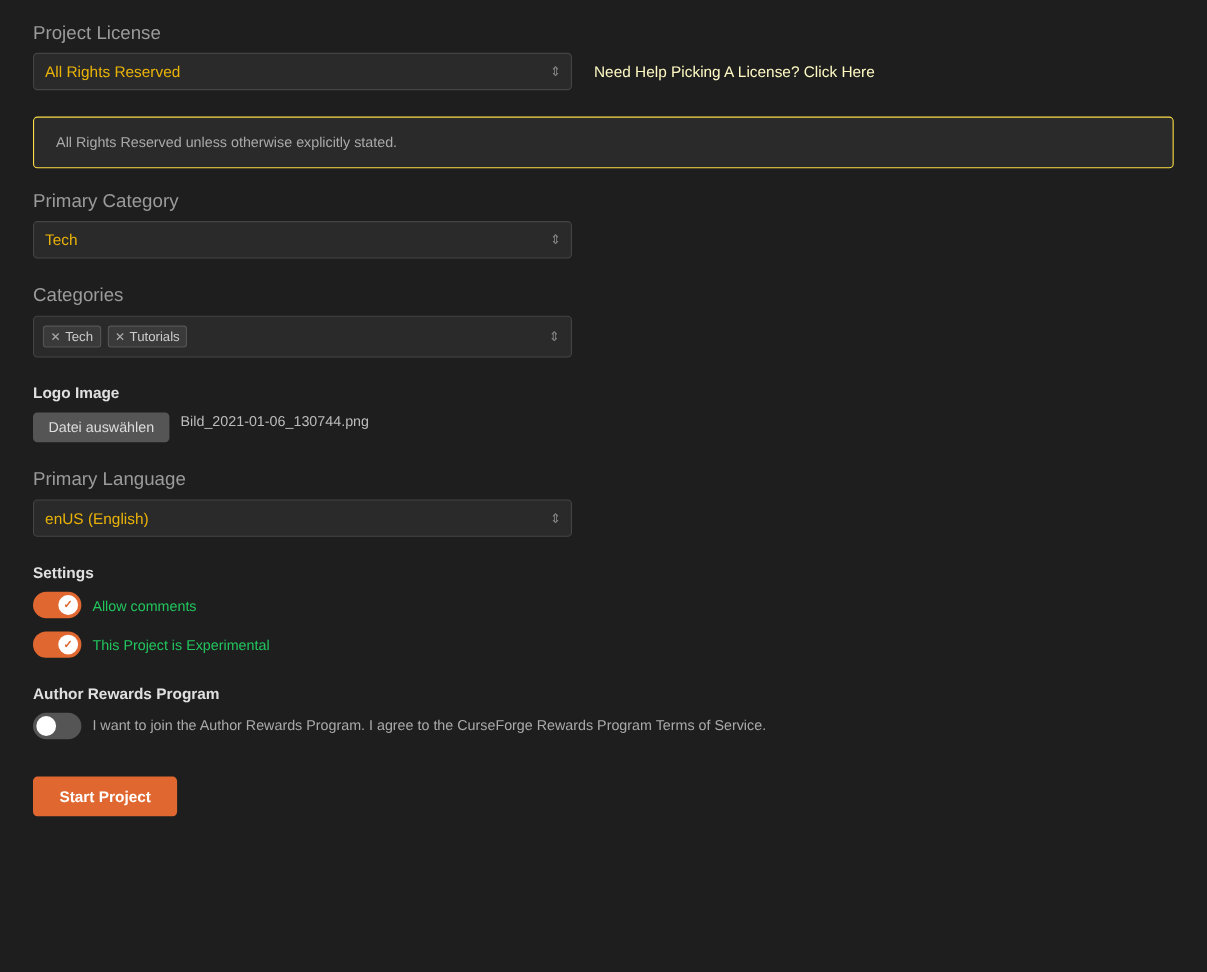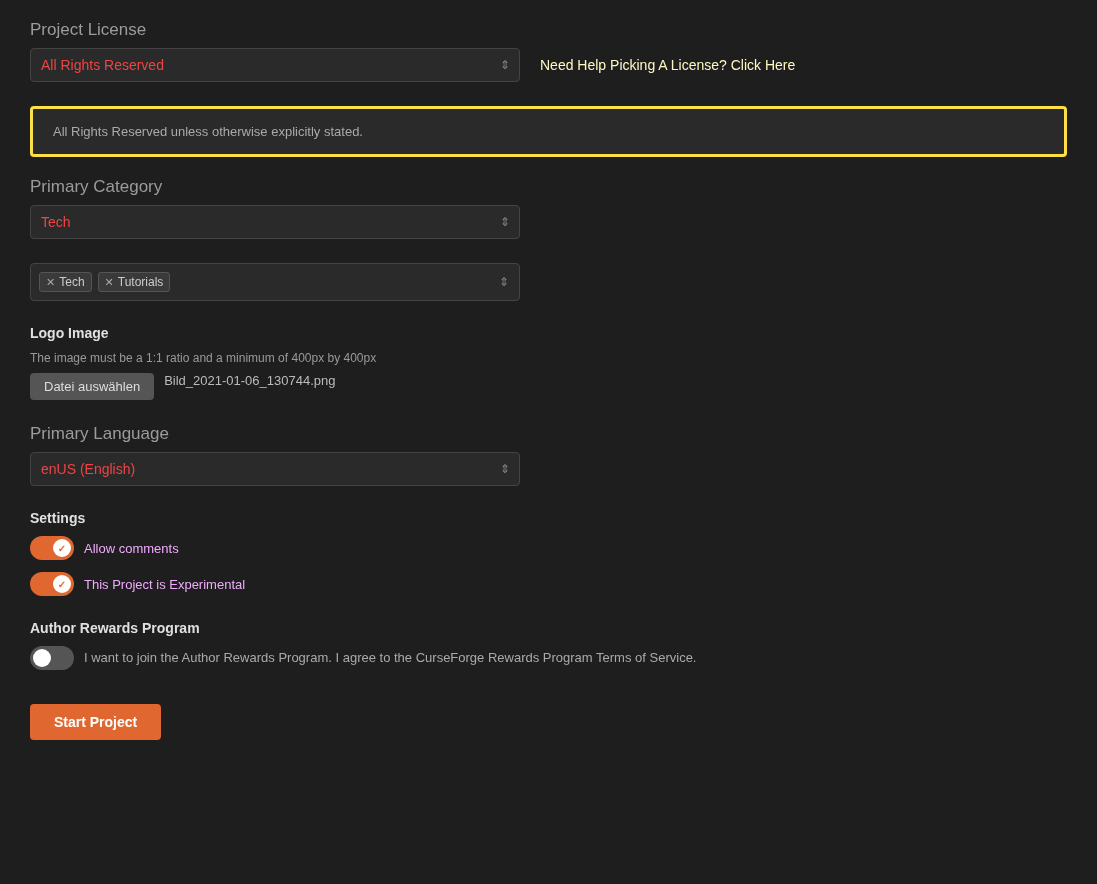--- a/index.html
+++ b/index.html
@@ -21,21 +21,21 @@
       font-size: 14px;
       font-weight: bold;
       margin-bottom: 10px;
     }
     .section {
       margin-bottom: 24px;
     }
     select, .select-wrapper {
       background-color: #2a2a2a;
       border: 1px solid #444;
-      color: #ef4444;
+      color: #eab308;
       padding: 8px 10px;
       border-radius: 4px;
       width: 100%;
       appearance: none;
       -webkit-appearance: none;
       font-size: 14px;
       cursor: pointer;
     }
     .select-container {
       position: relative;
@@ -46,21 +46,21 @@
       position: absolute;
       right: 10px;
       top: 50%;
       transform: translateY(-50%);
       color: #888;
       pointer-events: none;
       font-size: 12px;
     }
     .info-box {
       background-color: #2a2a2a;
-      border: 3px solid #fde047;
+      border: 1px solid #fde047;
       padding: 15px 20px;
       border-radius: 4px;
       color: #aaa;
       font-size: 13px;
       margin-bottom: 20px;
     }
     .error-text {
       color: #e05b30;
       font-size: 13px;
       margin-top: 6px;
@@ -169,21 +169,21 @@
     }
     .toggle-track.off .toggle-knob {
       left: 3px;
     }
     .toggle-knob .check {
       color: #e06830;
       font-size: 10px;
       font-weight: bold;
     }
     .toggle-label {
-      color: #f0abfc;
+      color: #22c55e;
       font-size: 13px;
     }
     .rewards-toggle-label {
       color: #aaa;
       font-size: 13px;
       max-width: 700px;
       line-height: 1.4;
     }
     .start-btn {
       background-color: #e06830;
@@ -234,35 +234,35 @@
     <select>
       <option>Tech</option>
       <option>Art</option>
       <option>Audio</option>
       <option>Modpacks</option>
     </select>
   </div>
 </div>
 
 <div class="section">
+  <div class="section-label">Categories</div>
   <div class="categories-select-container">
     <span class="tag">
       <span class="tag-x">✕</span>
       <span>Tech</span>
     </span>
     <span class="tag">
       <span class="tag-x">✕</span>
       <span>Tutorials</span>
     </span>
   </div>
 </div>
 
 <div class="section logo-section">
   <div class="section-label-white">Logo Image</div>
-  <div class="logo-desc">The image must be a 1:1 ratio and a minimum of 400px by 400px</div>
   <div class="file-area">
     <button class="file-btn">Datei auswählen</button>
     <span class="file-name">Bild_2021-01-06_130744.png</span>
   </div>
 </div>
 
 <div class="section">
   <div class="section-label">Primary Language</div>
   <div class="select-container">
     <select>

